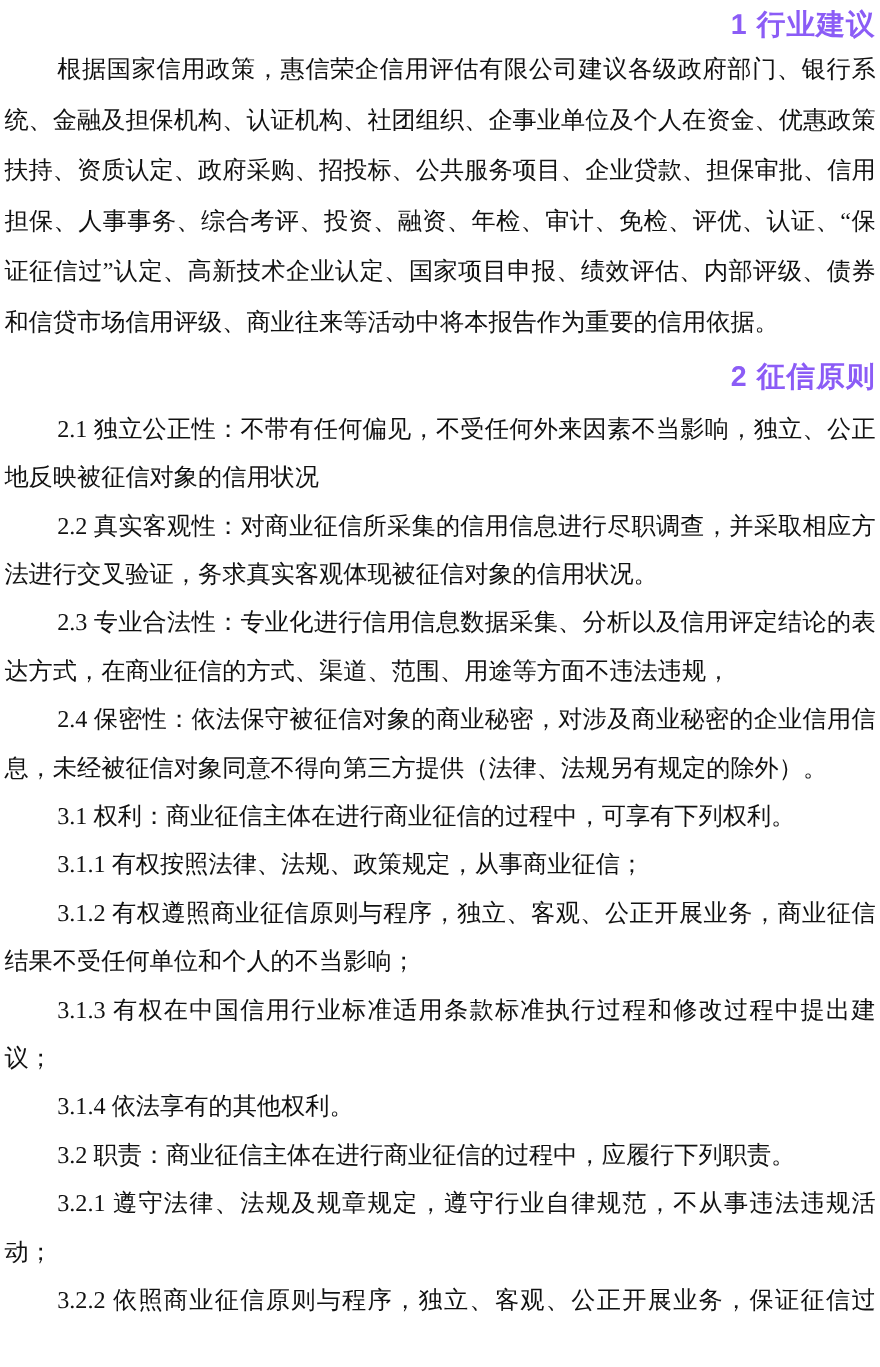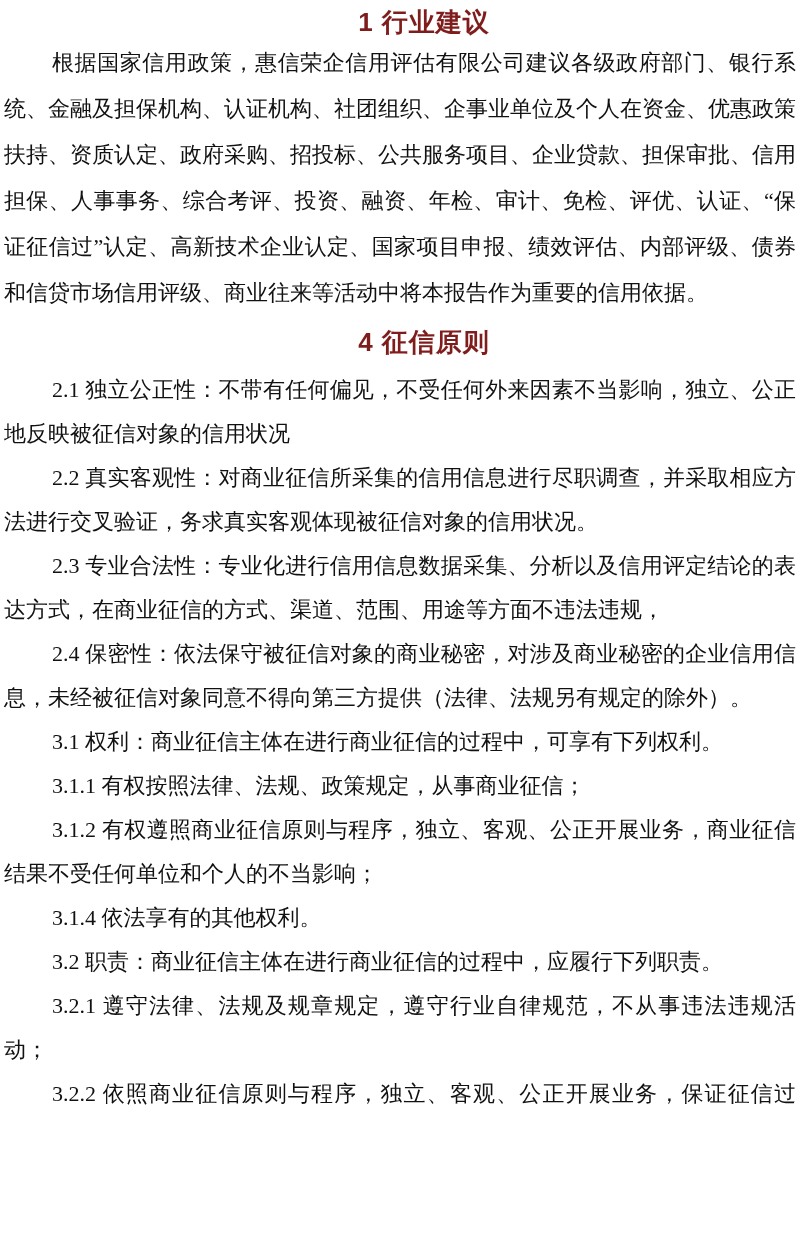--- a/index.html
+++ b/index.html
@@ -21,22 +21,22 @@
     padding: 0 4px;
     background: #ffffff;
   }
   .h {
     font-family: "Liberation Sans", "DejaVu Sans", sans-serif;
     font-weight: 700;
     font-size: 26px;
     line-height: 36px;
     letter-spacing: 1px;
     margin: 0 0 0 48px;
-    color: #7f1d1d;
-    text-align: center;
+    color: #8b5cf6;
+    text-align: right;
     text-indent: 0;
   }
   .hd1 { margin-top: 4px; margin-bottom: 0; }
   .hd2 { margin-top: 8px; margin-bottom: 8px; }
   .hd3 { margin-top: 8px; margin-bottom: 6px; }
   .body {
     font-size: 22px;
     line-height: 44px;
     margin: 0;
     text-align: justify;
@@ -50,35 +50,36 @@
 </style>
 </head>
 <body>
 
 <div class="page">
 
   <h1 class="h hd1">1 行业建议</h1>
 
   <p class="body p1">根据国家信用政策，惠信荣企信用评估有限公司建议各级政府部门、银行系统、金融及担保机构、认证机构、社团组织、企事业单位及个人在资金、优惠政策扶持、资质认定、政府采购、招投标、公共服务项目、企业贷款、担保审批、信用担保、人事事务、综合考评、投资、融资、年检、审计、免检、评优、认证、“保证征信过”认定、高新技术企业认定、国家项目申报、绩效评估、内部评级、债券和信贷市场信用评级、商业往来等活动中将本报告作为重要的信用依据。</p>
 
-  <h2 class="h hd2">4 征信原则</h2>
+  <h2 class="h hd2">2 征信原则</h2>
 
   <p class="body"><span class="b">2.1 独立公正性：</span><span>不带有任何偏见，不受任何外来因素不当影响，独立、公正地反映被征信对象的信用状况</span></p>
 
   <p class="body"><span class="b">2.2 真实客观性：</span><span>对商业征信所采集的信用信息进行尽职调查，并采取相应方法进行交叉验证，务求真实客观体现被征信对象的信用状况。</span></p>
 
   <p class="body"><span class="b">2.3 专业合法性：</span><span>专业化进行信用信息数据采集、分析以及信用评定结论的表达方式，在商业征信的方式、渠道、范围、用途等方面不违法违规，</span></p>
 
   <p class="body"><span class="b">2.4 保密性：</span><span>依法保守被征信对象的商业秘密，对涉及商业秘密的企业信用信息，未经被征信对象同意不得向第三方提供（法律、法规另有规定的除外）。</span></p>
 
 
   <p class="body"><span class="b">3.1 权利：</span><span>商业征信主体在进行商业征信的过程中，可享有下列权利。</span></p>
 
   <p class="body">3.1.1 有权按照法律、法规、政策规定，从事商业征信；</p>
   <p class="body">3.1.2 有权遵照商业征信原则与程序，独立、客观、公正开展业务，商业征信结果不受任何单位和个人的不当影响；</p>
+  <p class="body">3.1.3 有权在中国信用行业标准适用条款标准执行过程和修改过程中提出建议；</p>
   <p class="body">3.1.4 依法享有的其他权利。</p>
 
   <p class="body"><span class="b">3.2 职责：</span><span>商业征信主体在进行商业征信的过程中，应履行下列职责。</span></p>
 
   <p class="body">3.2.1 遵守法律、法规及规章规定，遵守行业自律规范，不从事违法违规活动；</p>
   <p class="body force-justify">3.2.2 依照商业征信原则与程序，独立、客观、公正开展业务，保证征信过</p>
 
 </div>
 
 </body></html>

